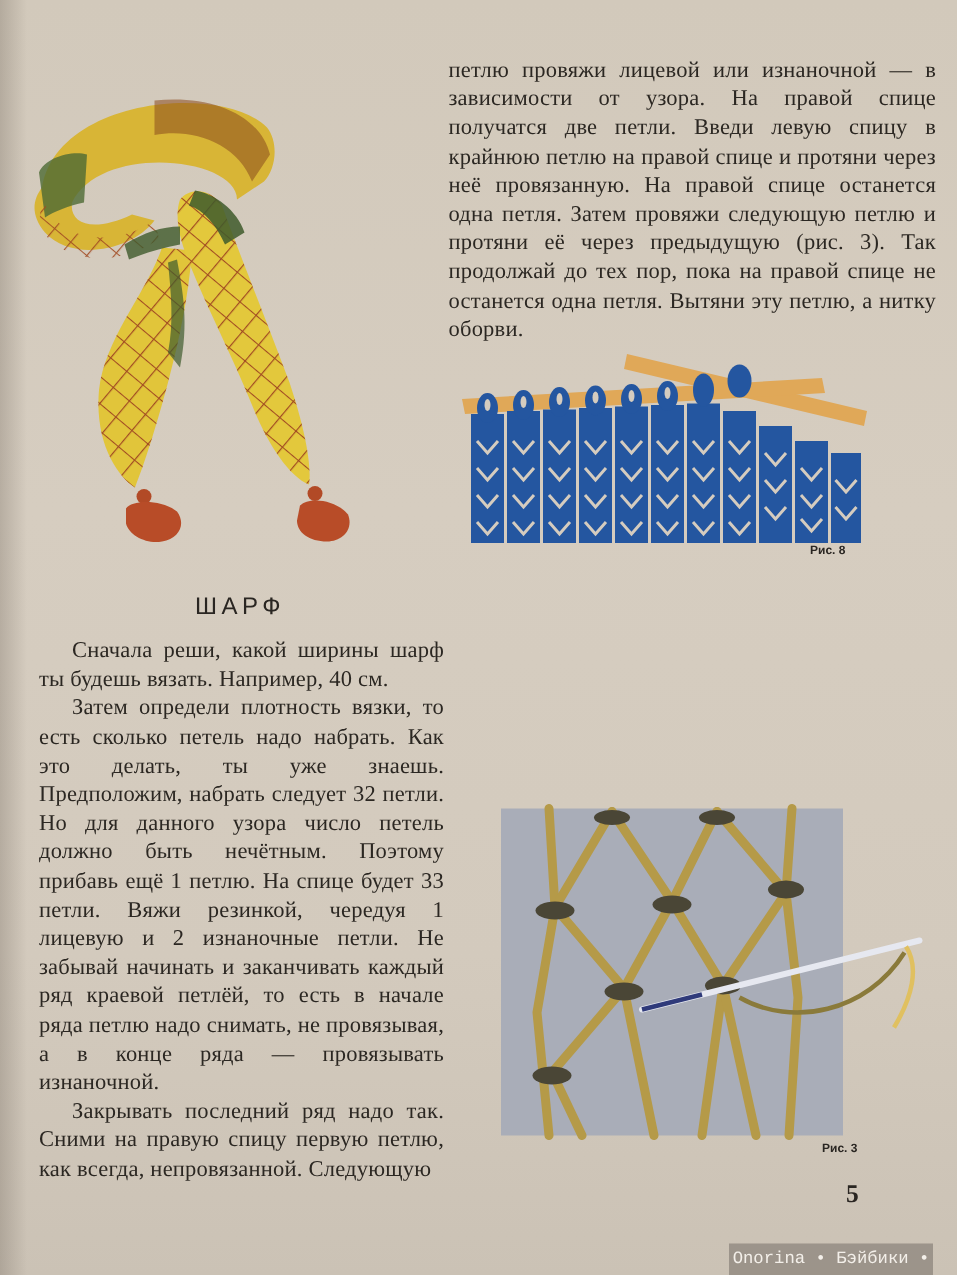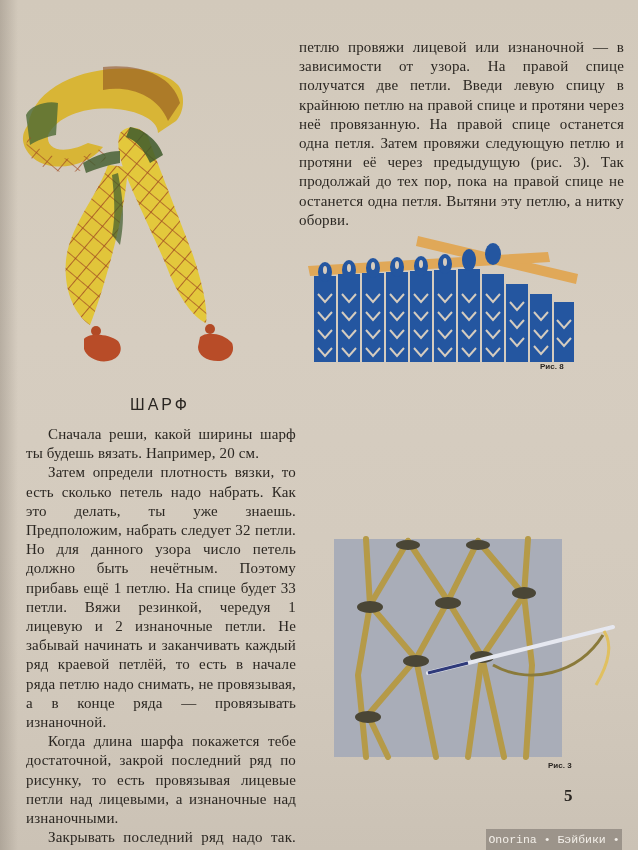--- a/index.html
+++ b/index.html
@@ -128,23 +128,22 @@
     <ellipse cx="89" cy="29" rx="2" ry="4" fill="#d5ccbf"></ellipse>
     <ellipse cx="113" cy="28" rx="2" ry="4" fill="#d5ccbf"></ellipse>
     <ellipse cx="137" cy="26" rx="2" ry="4" fill="#d5ccbf"></ellipse>
   </svg>
   <div class="caption" style="left:540px;top:362px;">Рис. 8</div>
 
 
   <div class="heading">ШАРФ</div>
 
   <div class="col-text" id="left-col">
-    <p class="indent">Сначала реши, какой ширины шарф ты будешь вязать. Например, 20 см.</p>
+    <p class="indent">Сначала реши, какой ширины шарф ты будешь вязать. Например, 40 см.</p>
     <p class="indent">Затем определи плотность вязки, то есть сколько петель надо набрать. Как это делать, ты уже знаешь. Предположим, набрать следует 32 петли. Но для данного узора число петель должно быть нечётным. Поэтому прибавь ещё 1 петлю. На спице будет 33 петли. Вяжи резинкой, чередуя 1 лицевую и 2 изнаночные петли. Не забывай начинать и заканчивать каждый ряд краевой петлёй, то есть в начале ряда петлю надо снимать, не провязывая, а в конце ряда — провязывать изнаночной.</p>
-    <p class="indent">Когда длина шарфа покажется тебе достаточной, закрой последний ряд по рисунку, то есть провязывая лицевые петли над лицевыми, а изнаночные над изнаночными.</p>
     <p class="indent">Закрывать последний ряд надо так. Сними на правую спицу первую петлю, как всегда, непровязанной. Следующую</p>
   </div>
 
   <svg class="fig" style="left:328px;top:535px" width="296" height="225" viewBox="0 0 296 225">
     <rect x="6" y="4" width="228" height="218" fill="#a9adb8"></rect>
     <g stroke="#b59a48" stroke-width="6" fill="none" stroke-linecap="round">
       <path d="M38 4 L42 70 L30 140 L38 222"></path>
       <path d="M200 4 L196 60 L204 130 L198 222"></path>
       <path d="M80 6 L42 70 L88 124 L40 180 L60 222"></path>
       <path d="M80 6 L120 66 L88 124 L108 222"></path>

